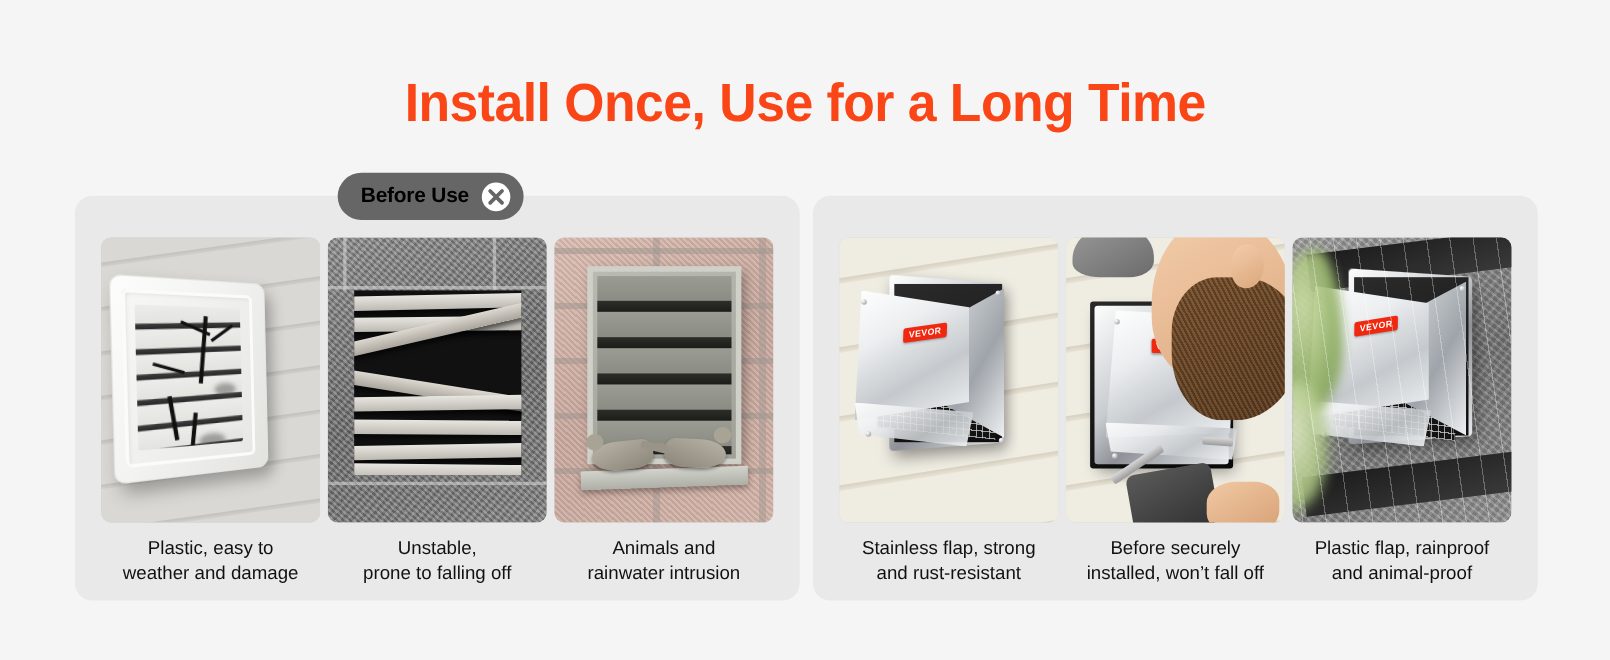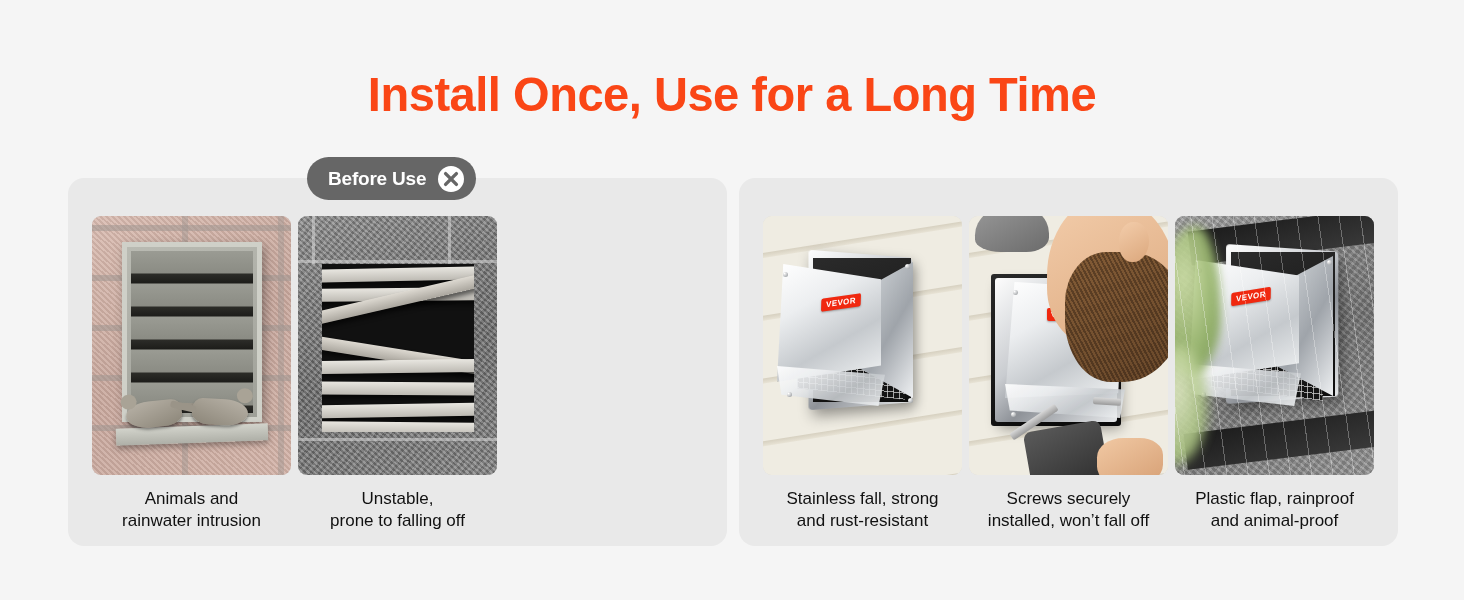--- a/index.html
+++ b/index.html
@@ -62,21 +62,21 @@
   
   .badge {
     position: absolute;
     top: 157px;
     height: 43px;
     display: flex;
     align-items: center;
     gap: 11px;
     padding: 0 11px 0 21px;
     border-radius: 22px;
-    color: #ffffff;
+    color: #000000;
     font-size: 19px;
     font-weight: 700;
     letter-spacing: -0.2px;
     white-space: nowrap;
     z-index: 5;
   }
   .badge.before { left: 307px; background: #666666; }
   .badge.after  { left: 980px; background: #fa4616; }
   .badge-icon { width: 28px; height: 28px; flex: 0 0 28px; }
 
@@ -318,37 +318,39 @@
 </head>
 <body>
 
 <div class="page">
 
   <h1 class="title">Install Once, Use for a Long Time</h1>
 
   <div class="panel left">
     <div class="cards">
 
-
-      <div class="card">
-        <div class="thumb">
-          <div class="ph brick"></div>
-          <div class="bvent"></div>
-          <div class="sill"></div>
-          <div class="bird" style="left:34px;bottom:48px;transform:rotate(-6deg);">
-            <div class="head" style="left:-4px;"></div>
-            <div class="tail" style="right:-22px;transform:rotate(8deg);"></div>
-          </div>
-          <div class="bird" style="left:100px;bottom:50px;transform:rotate(3deg) scaleX(-1);">
-            <div class="head" style="left:-4px;top:-12px;"></div>
-            <div class="tail" style="right:-22px;transform:rotate(-10deg);"></div>
-          </div>
-        </div>
-        <div class="caption">Animals and
-rainwater intrusion</div>
+      <div class="card">
+        <div class="thumb">
+          <div class="ph siding-gray"></div>
+          <div class="pvent">
+            <div class="louvers">
+              <div class="crack c1"></div>
+                <div class="crack c2"></div>
+              <div class="crack c3"></div>
+                <div class="crack c4"></div>
+              <div class="crack c5"></div>
+                <div class="crack c6"></div>
+              <div class="smudge" style="left:72px;top:70px;width:22px;height:12px;"></div>
+              <div class="smudge" style="left:56px;top:116px;width:26px;height:13px;"></div>
+
+            </div>
+          </div>
+        </div>
+        <div class="caption">Plastic, easy to
+weather and damage</div>
       </div>
 
       <div class="card">
         <div class="thumb">
           <div class="ph concrete"></div>
           <div class="blockline" style="left:0;top:44px;width:199px;height:3px;"></div>
           <div class="blockline" style="left:14px;top:0;width:3px;height:48px;"></div>
           <div class="blockline" style="left:150px;top:0;width:3px;height:48px;"></div>
           <div class="blockline" style="left:0;top:222px;width:199px;height:3px;"></div>
           <div class="slatbox">
@@ -359,20 +361,38 @@
             <div class="slat" style="top:96px; transform:rotate(-0.8deg);"></div>
             <div class="slat" style="top:118px;transform:rotate(0.4deg);"></div>
             <div class="slat" style="top:140px;transform:rotate(-1deg);"></div>
             <div class="slat" style="top:158px;transform:rotate(0.6deg);"></div>
           </div>
         </div>
         <div class="caption">Unstable,
 prone to falling off</div>
       </div>
 
+      <div class="card">
+        <div class="thumb">
+          <div class="ph brick"></div>
+          <div class="bvent"></div>
+          <div class="sill"></div>
+          <div class="bird" style="left:34px;bottom:48px;transform:rotate(-6deg);">
+            <div class="head" style="left:-4px;"></div>
+            <div class="tail" style="right:-22px;transform:rotate(8deg);"></div>
+          </div>
+          <div class="bird" style="left:100px;bottom:50px;transform:rotate(3deg) scaleX(-1);">
+            <div class="head" style="left:-4px;top:-12px;"></div>
+            <div class="tail" style="right:-22px;transform:rotate(-10deg);"></div>
+          </div>
+        </div>
+        <div class="caption">Animals and
+rainwater intrusion</div>
+      </div>
+
     </div>
   </div>
 
   <div class="panel right">
     <div class="cards">
 
       <div class="card">
         <div class="thumb">
           <div class="ph siding-cream"></div>
           <div class="hood">
@@ -382,21 +402,21 @@
             <div class="hood-side" style="left:96px;top:46px;width:54px;height:136px;clip-path:polygon(0 22%,100% 0,100% 100%,0 78%);"></div>
             <div class="hood-flap" style="left:14px;top:48px;width:104px;height:118px;clip-path:polygon(6% 0,100% 13%,100% 86%,0 100%);border-radius:3px;"></div>
             <div class="hood-flap" style="left:14px;top:150px;width:108px;height:40px;clip-path:polygon(0 0,100% 22%,94% 100%,4% 72%);opacity:.92;"></div>
             <div class="screwdot" style="left:20px;top:56px;"></div>
             <div class="screwdot" style="left:24px;top:176px;"></div>
             <div class="screwdot" style="left:142px;top:48px;"></div>
             <div class="screwdot" style="left:145px;top:182px;"></div>
             <div class="vevor" style="left:58px;top:80px;width:40px;height:13px;transform:rotate(-8deg) skewX(-10deg);">VEVOR</div>
           </div>
         </div>
-        <div class="caption">Stainless fall, strong
+        <div class="caption">Stainless flap, strong
 and rust-resistant</div>
       </div>
 
       <div class="card">
         <div class="thumb">
           <div class="ph siding-cream"></div>
           <div class="hood">
             <div class="hood-dark" style="left:22px;top:58px;width:130px;height:152px;border-radius:3px;"></div>
             <div class="hood-frame" style="left:26px;top:62px;width:122px;height:144px;border-radius:3px;"></div>
             <div class="hood-flap" style="left:36px;top:66px;width:118px;height:116px;clip-path:polygon(8% 0,100% 6%,96% 96%,0 100%);"></div>
@@ -407,21 +427,21 @@
             <div class="drillbit" style="left:124px;top:182px;width:28px;height:7px;transform:rotate(4deg);"></div>
           </div>
           <div class="cap" style="left:6px;top:-12px;width:74px;height:48px;"></div>
           <div class="skin" style="left:78px;top:-18px;width:130px;height:150px;border-radius:44% 50% 46% 40% / 52% 58% 42% 40%;"></div>
           <div class="beard" style="left:96px;top:36px;width:118px;height:130px;border-radius:38% 50% 55% 42% / 42% 48% 60% 52%;"></div>
           <div class="skin" style="left:150px;top:6px;width:30px;height:40px;border-radius:50% 50% 55% 45%;"></div>
           <div class="drill" style="left:58px;top:210px;width:78px;height:56px;transform:rotate(-10deg);"></div>
           <div class="drillbit" style="left:38px;top:202px;width:54px;height:8px;transform:rotate(-34deg);"></div>
           <div class="hand" style="left:128px;top:222px;width:66px;height:48px;"></div>
         </div>
-        <div class="caption">Screws securely
+        <div class="caption">Before securely
 installed, won’t fall off</div>
       </div>
 
       <div class="card">
         <div class="thumb">
           <div class="ph wet-wall"></div>
           <div class="dark-band" style="left:14px;top:4px;width:190px;height:34px;transform:rotate(-7deg);"></div>
           <div class="dark-band" style="left:10px;top:206px;width:196px;height:36px;transform:rotate(-7deg);"></div>
           <div class="leaf"></div>
           <div class="leaf2"></div>

